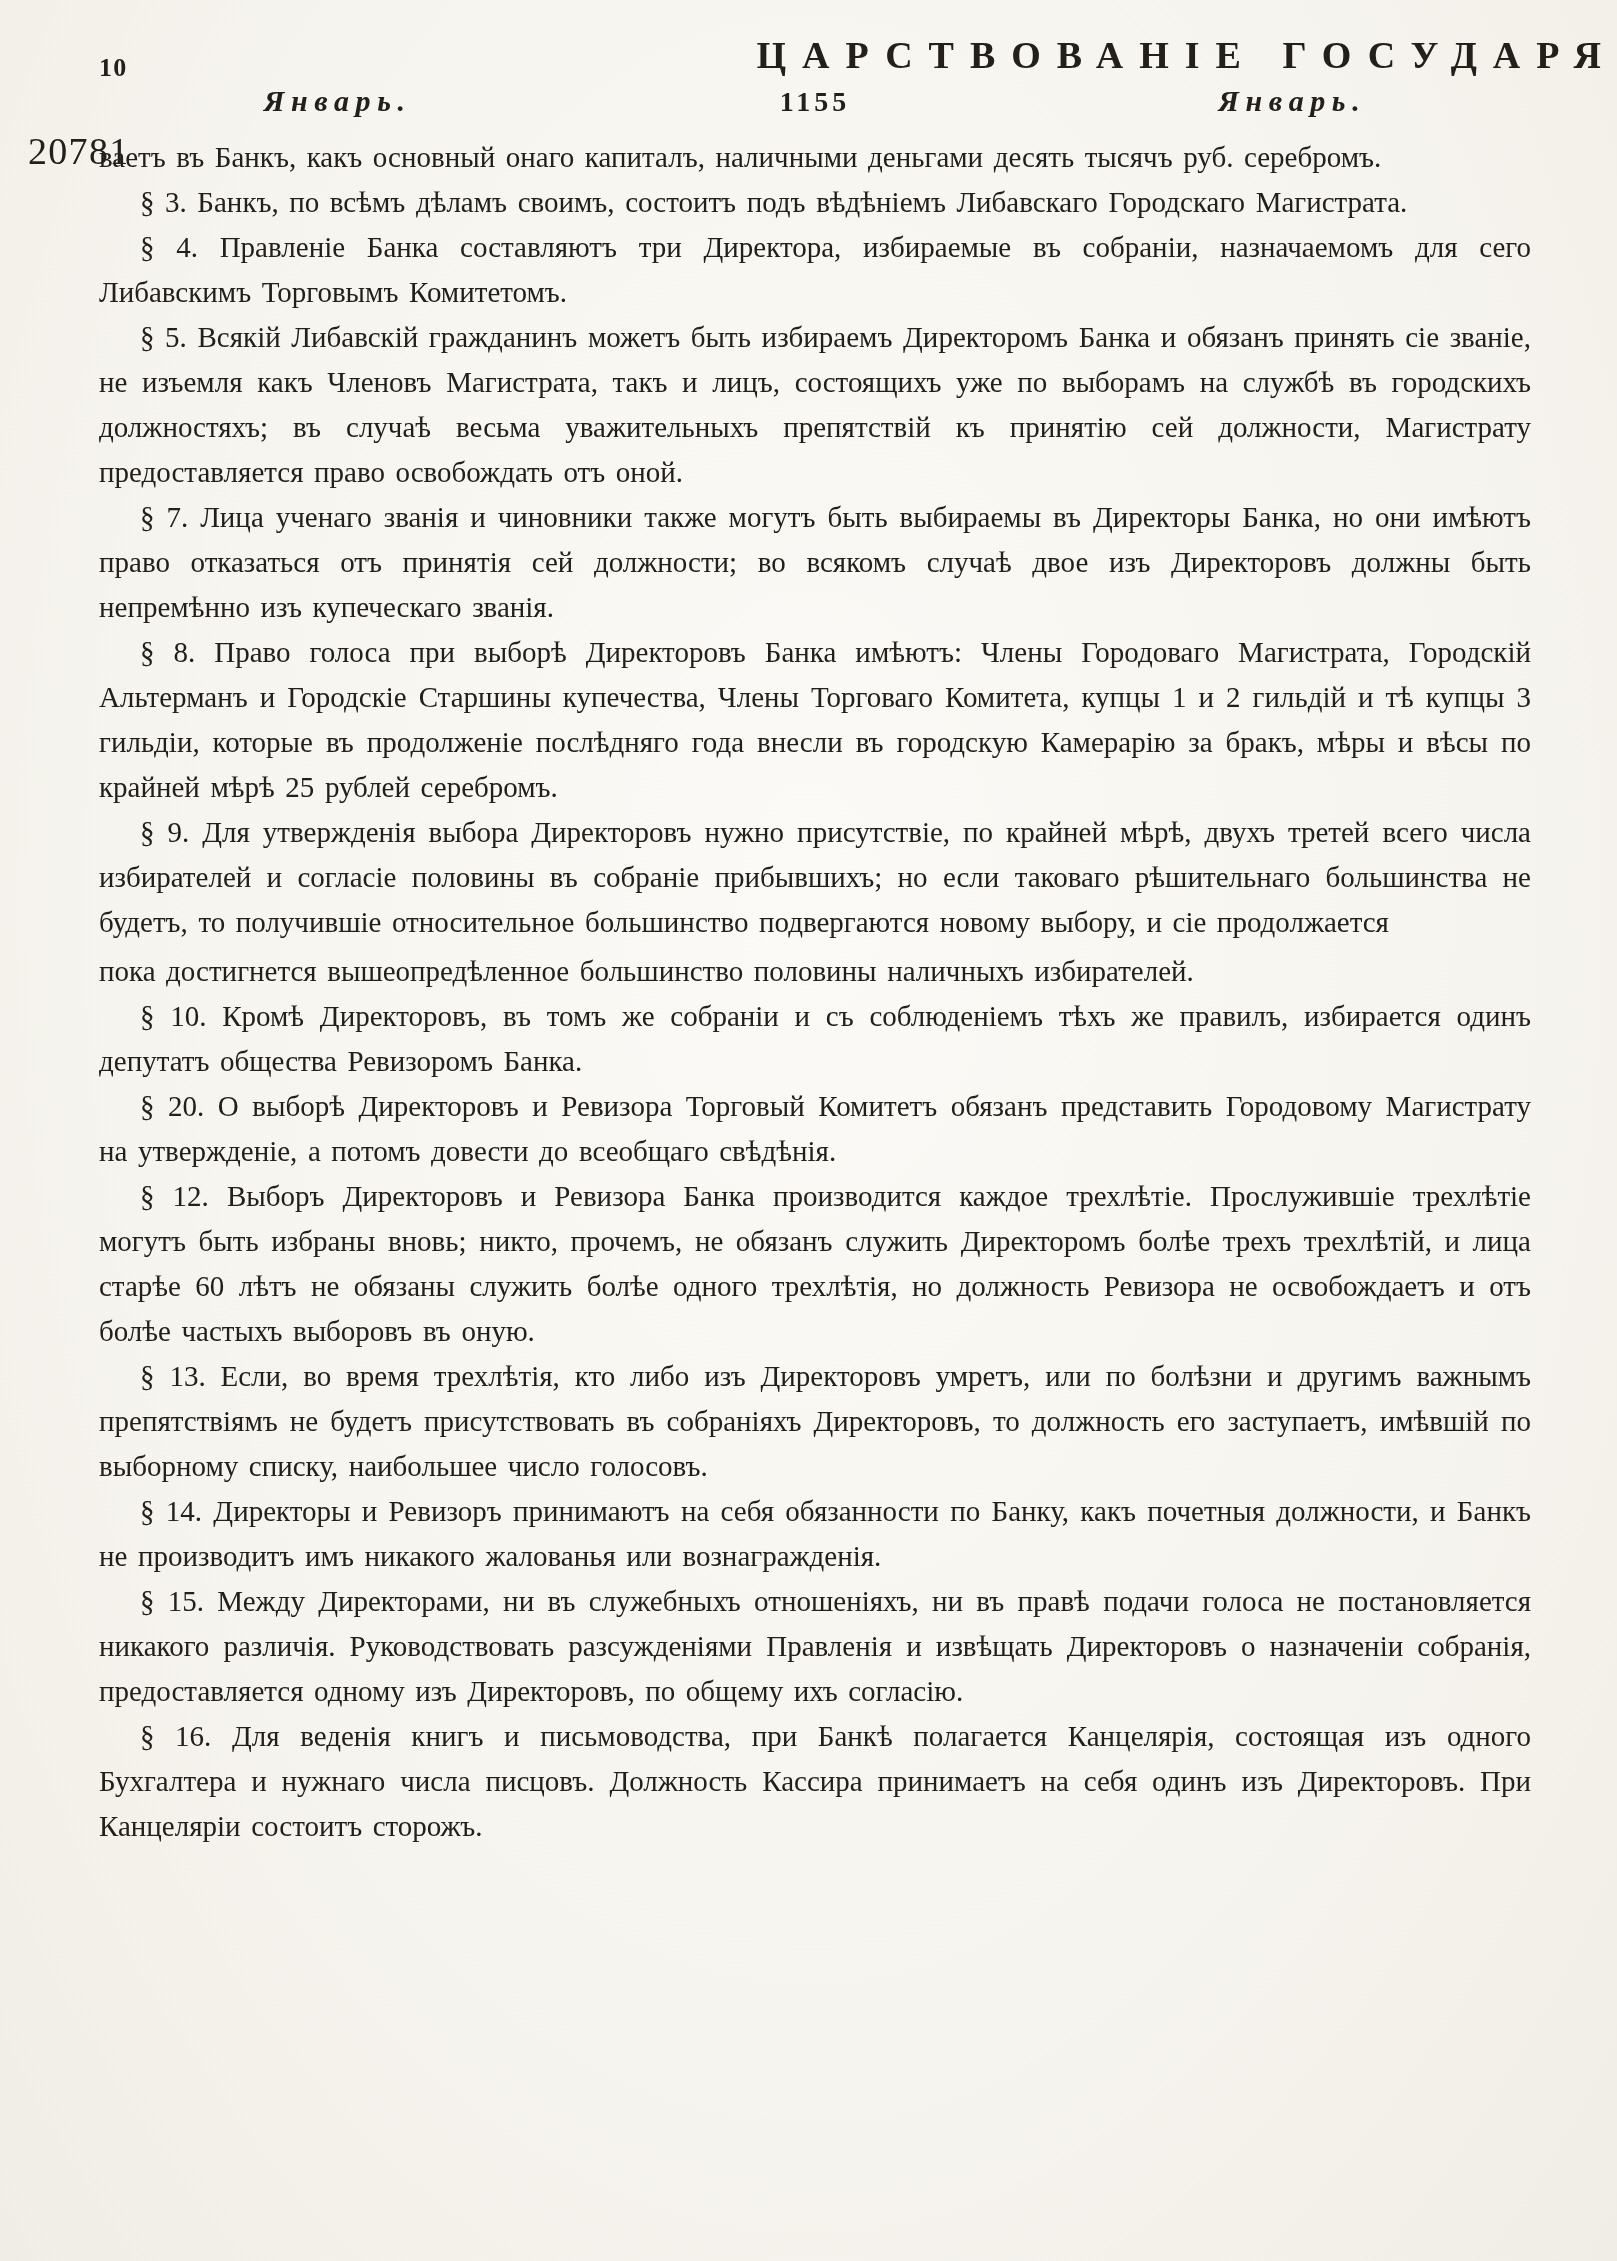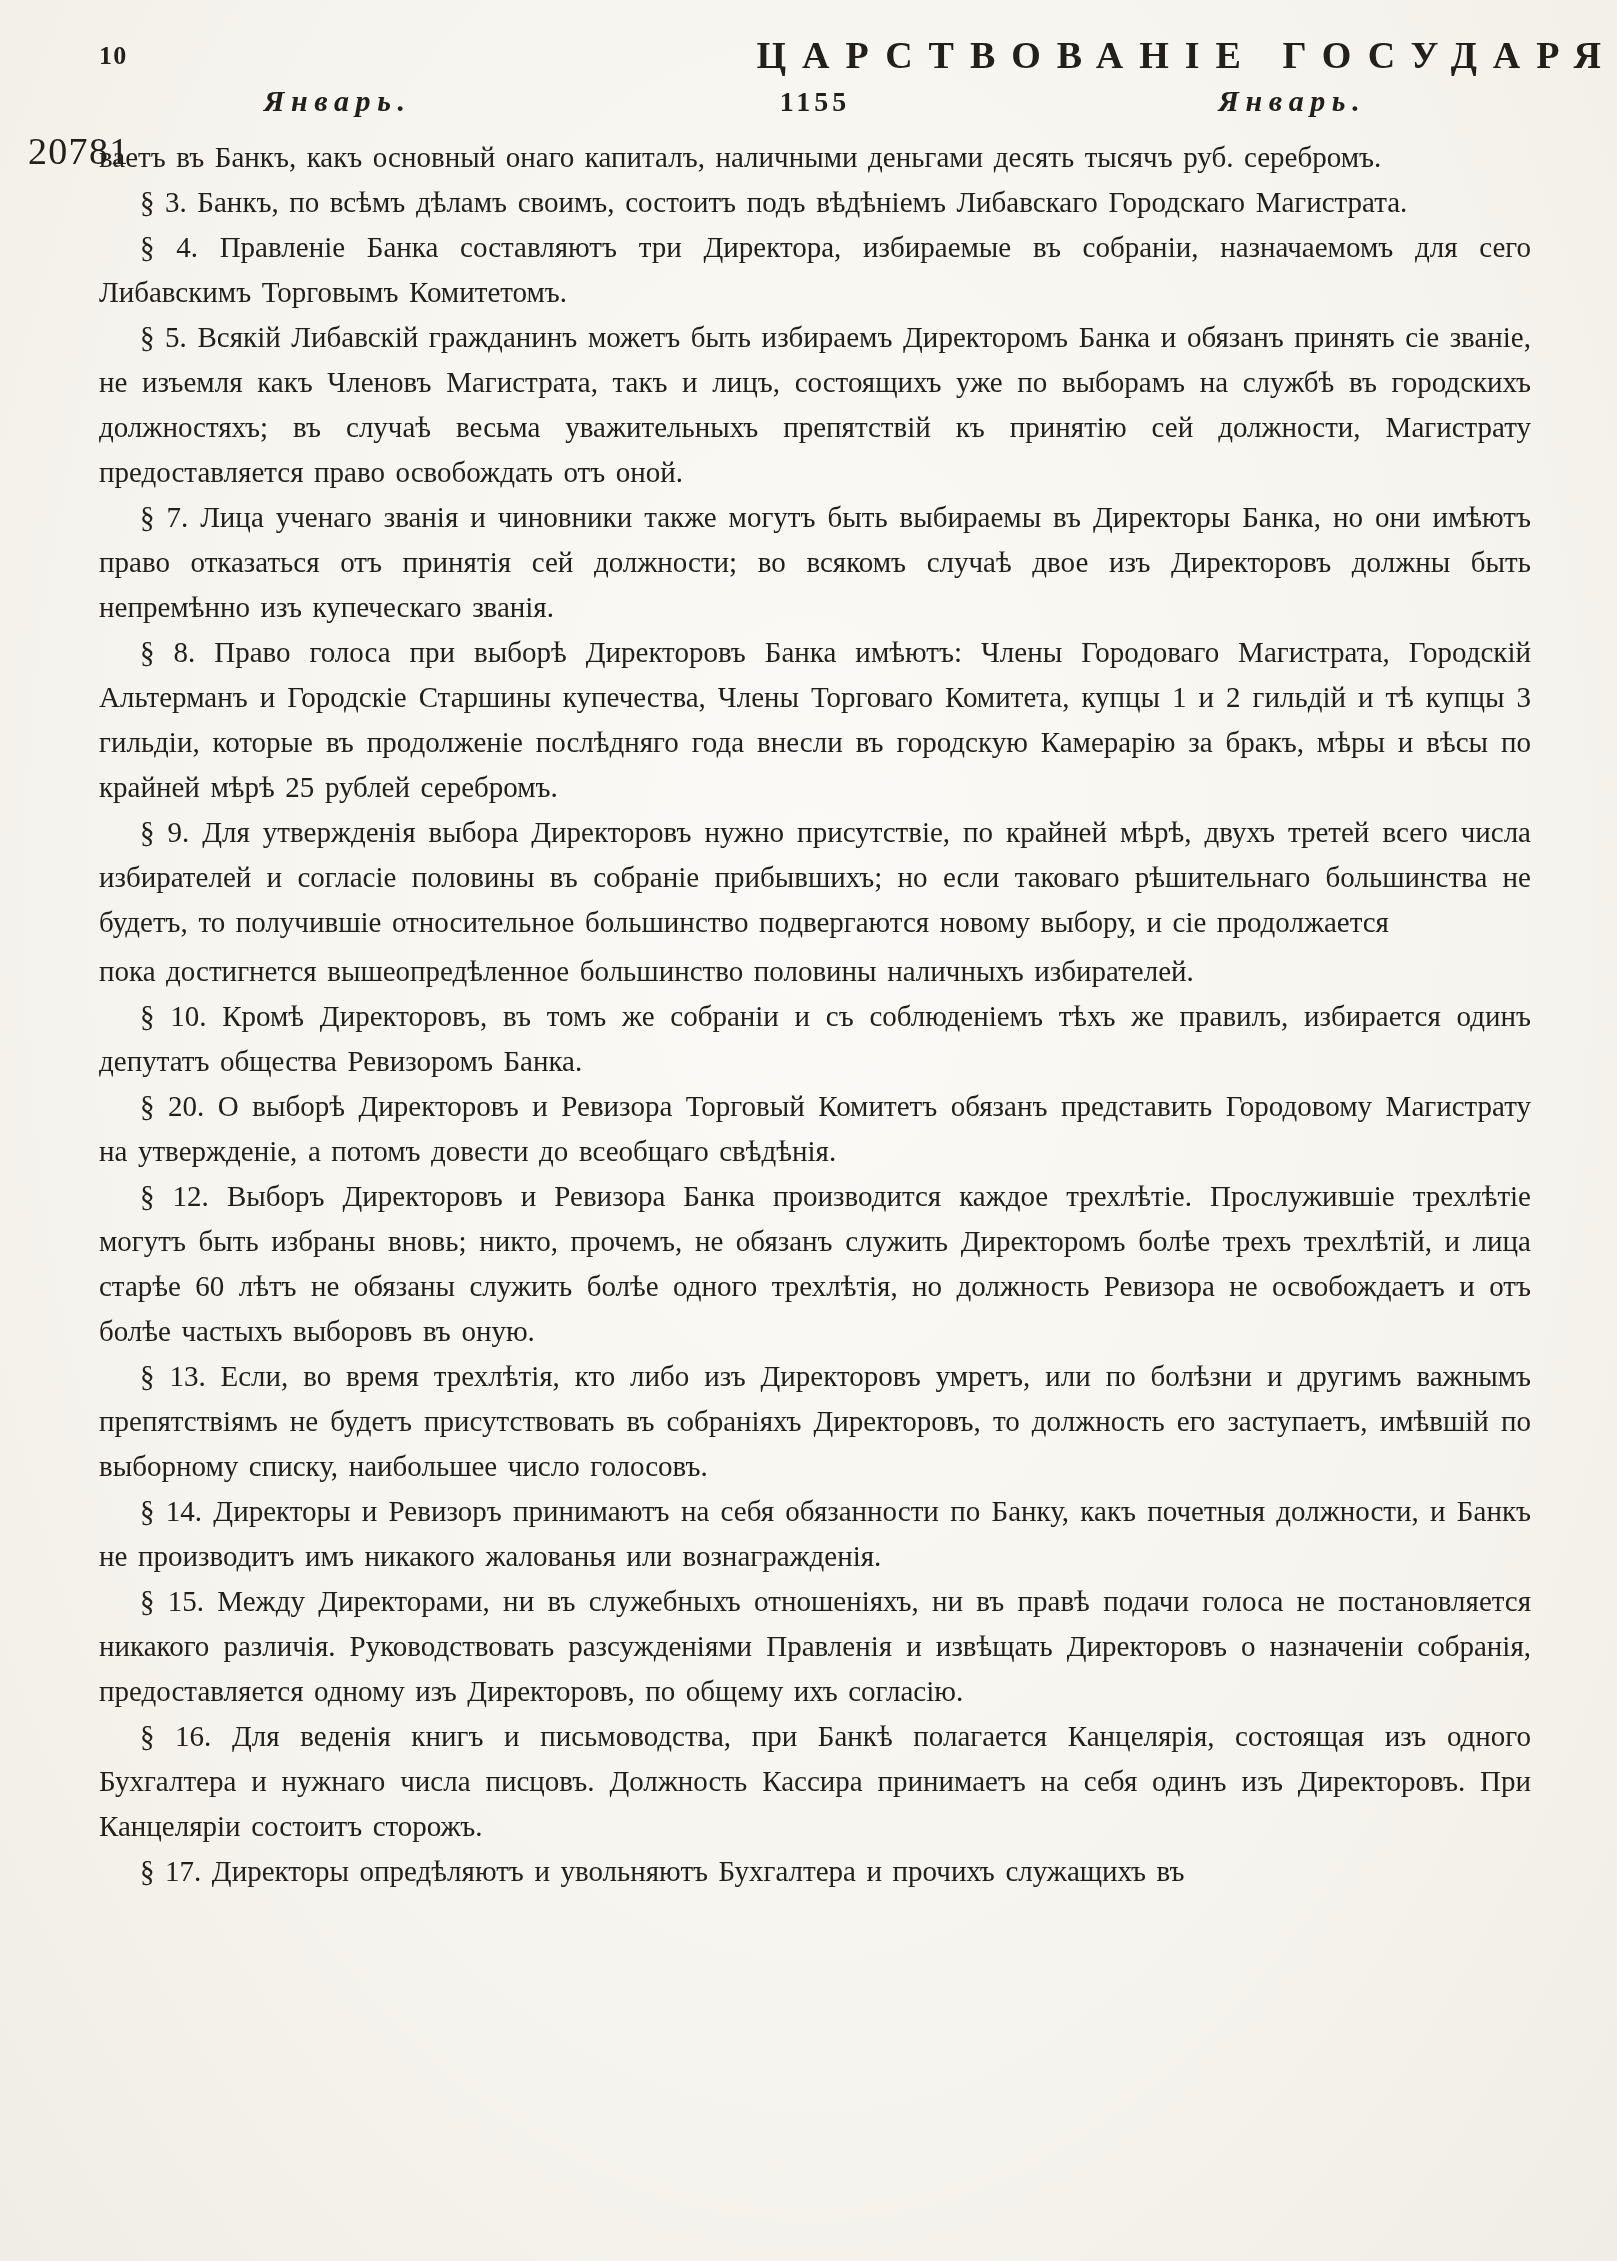--- a/index.html
+++ b/index.html
@@ -21,21 +21,21 @@
     background: radial-gradient(ellipse at 50% 40%, #fbfaf6 0%, #f6f4ee 60%, #efede5 100%);
   }
   
   .header {
     position: relative;
     padding-top: 33px;
   }
   .page-num {
     position: absolute;
     left: 99px;
-    top: 41px;
+    top: 53px;
     font-size: 26px;
     font-weight: 700;
     letter-spacing: 1.3px;
   }
   .title {
     margin: 0;
     text-align: right;
     font-size: 38px;
     font-weight: 700;
     letter-spacing: 16px;
@@ -132,19 +132,18 @@
 
     <section class="col">
       <p class="flush">пока достигнется вышеопредѣленное большинство половины наличныхъ избирателей.</p>
       <p class="indent">§ 10. Кромѣ Директоровъ, въ томъ же собраніи и съ соблюденіемъ тѣхъ же правилъ, избирается одинъ депутатъ общества Ревизоромъ Банка.</p>
       <p class="indent">§ 20. О выборѣ Директоровъ и Ревизора Торговый Комитетъ обязанъ представить Городовому Магистрату на утвержденіе, а потомъ довести до всеобщаго свѣдѣнія.</p>
       <p class="indent">§ 12. Выборъ Директоровъ и Ревизора Банка производится каждое трехлѣтіе. Прослужившіе трехлѣтіе могутъ быть избраны вновь; никто, прочемъ, не обязанъ служить Директоромъ болѣе трехъ трехлѣтій, и лица старѣе 60 лѣтъ не обязаны служить болѣе одного трехлѣтія, но должность Ревизора не освобождаетъ и отъ болѣе частыхъ выборовъ въ оную.</p>
       <p class="indent">§ 13. Если, во время трехлѣтія, кто либо изъ Директоровъ умретъ, или по болѣзни и другимъ важнымъ препятствіямъ не будетъ присутствовать въ собраніяхъ Директоровъ, то должность его заступаетъ, имѣвшій по выборному списку, наибольшее число голосовъ.</p>
       <p class="indent">§ 14. Директоры и Ревизоръ принимаютъ на себя обязанности по Банку, какъ почетныя должности, и Банкъ не производитъ имъ никакого жалованья или вознагражденія.</p>
       <p class="indent">§ 15. Между Директорами, ни въ служебныхъ отношеніяхъ, ни въ правѣ подачи голоса не постановляется никакого различія. Руководствовать разсужденіями Правленія и извѣщать Директоровъ о назначеніи собранія, предоставляется одному изъ Директоровъ, по общему ихъ согласію.</p>
       <p class="indent">§ 16. Для веденія книгъ и письмоводства, при Банкѣ полагается Канцелярія, состоящая изъ одного Бухгалтера и нужнаго числа писцовъ. Должность Кассира принимаетъ на себя одинъ изъ Директоровъ. При Канцеляріи состоитъ сторожъ.</p>
-      <p class="indent">§ 17. Директоры опредѣляютъ и увольняютъ Бухгалтера и прочихъ служащихъ въ</p>
     </section>
 
   </main>
 
 </div>
 
 
 </body></html>

